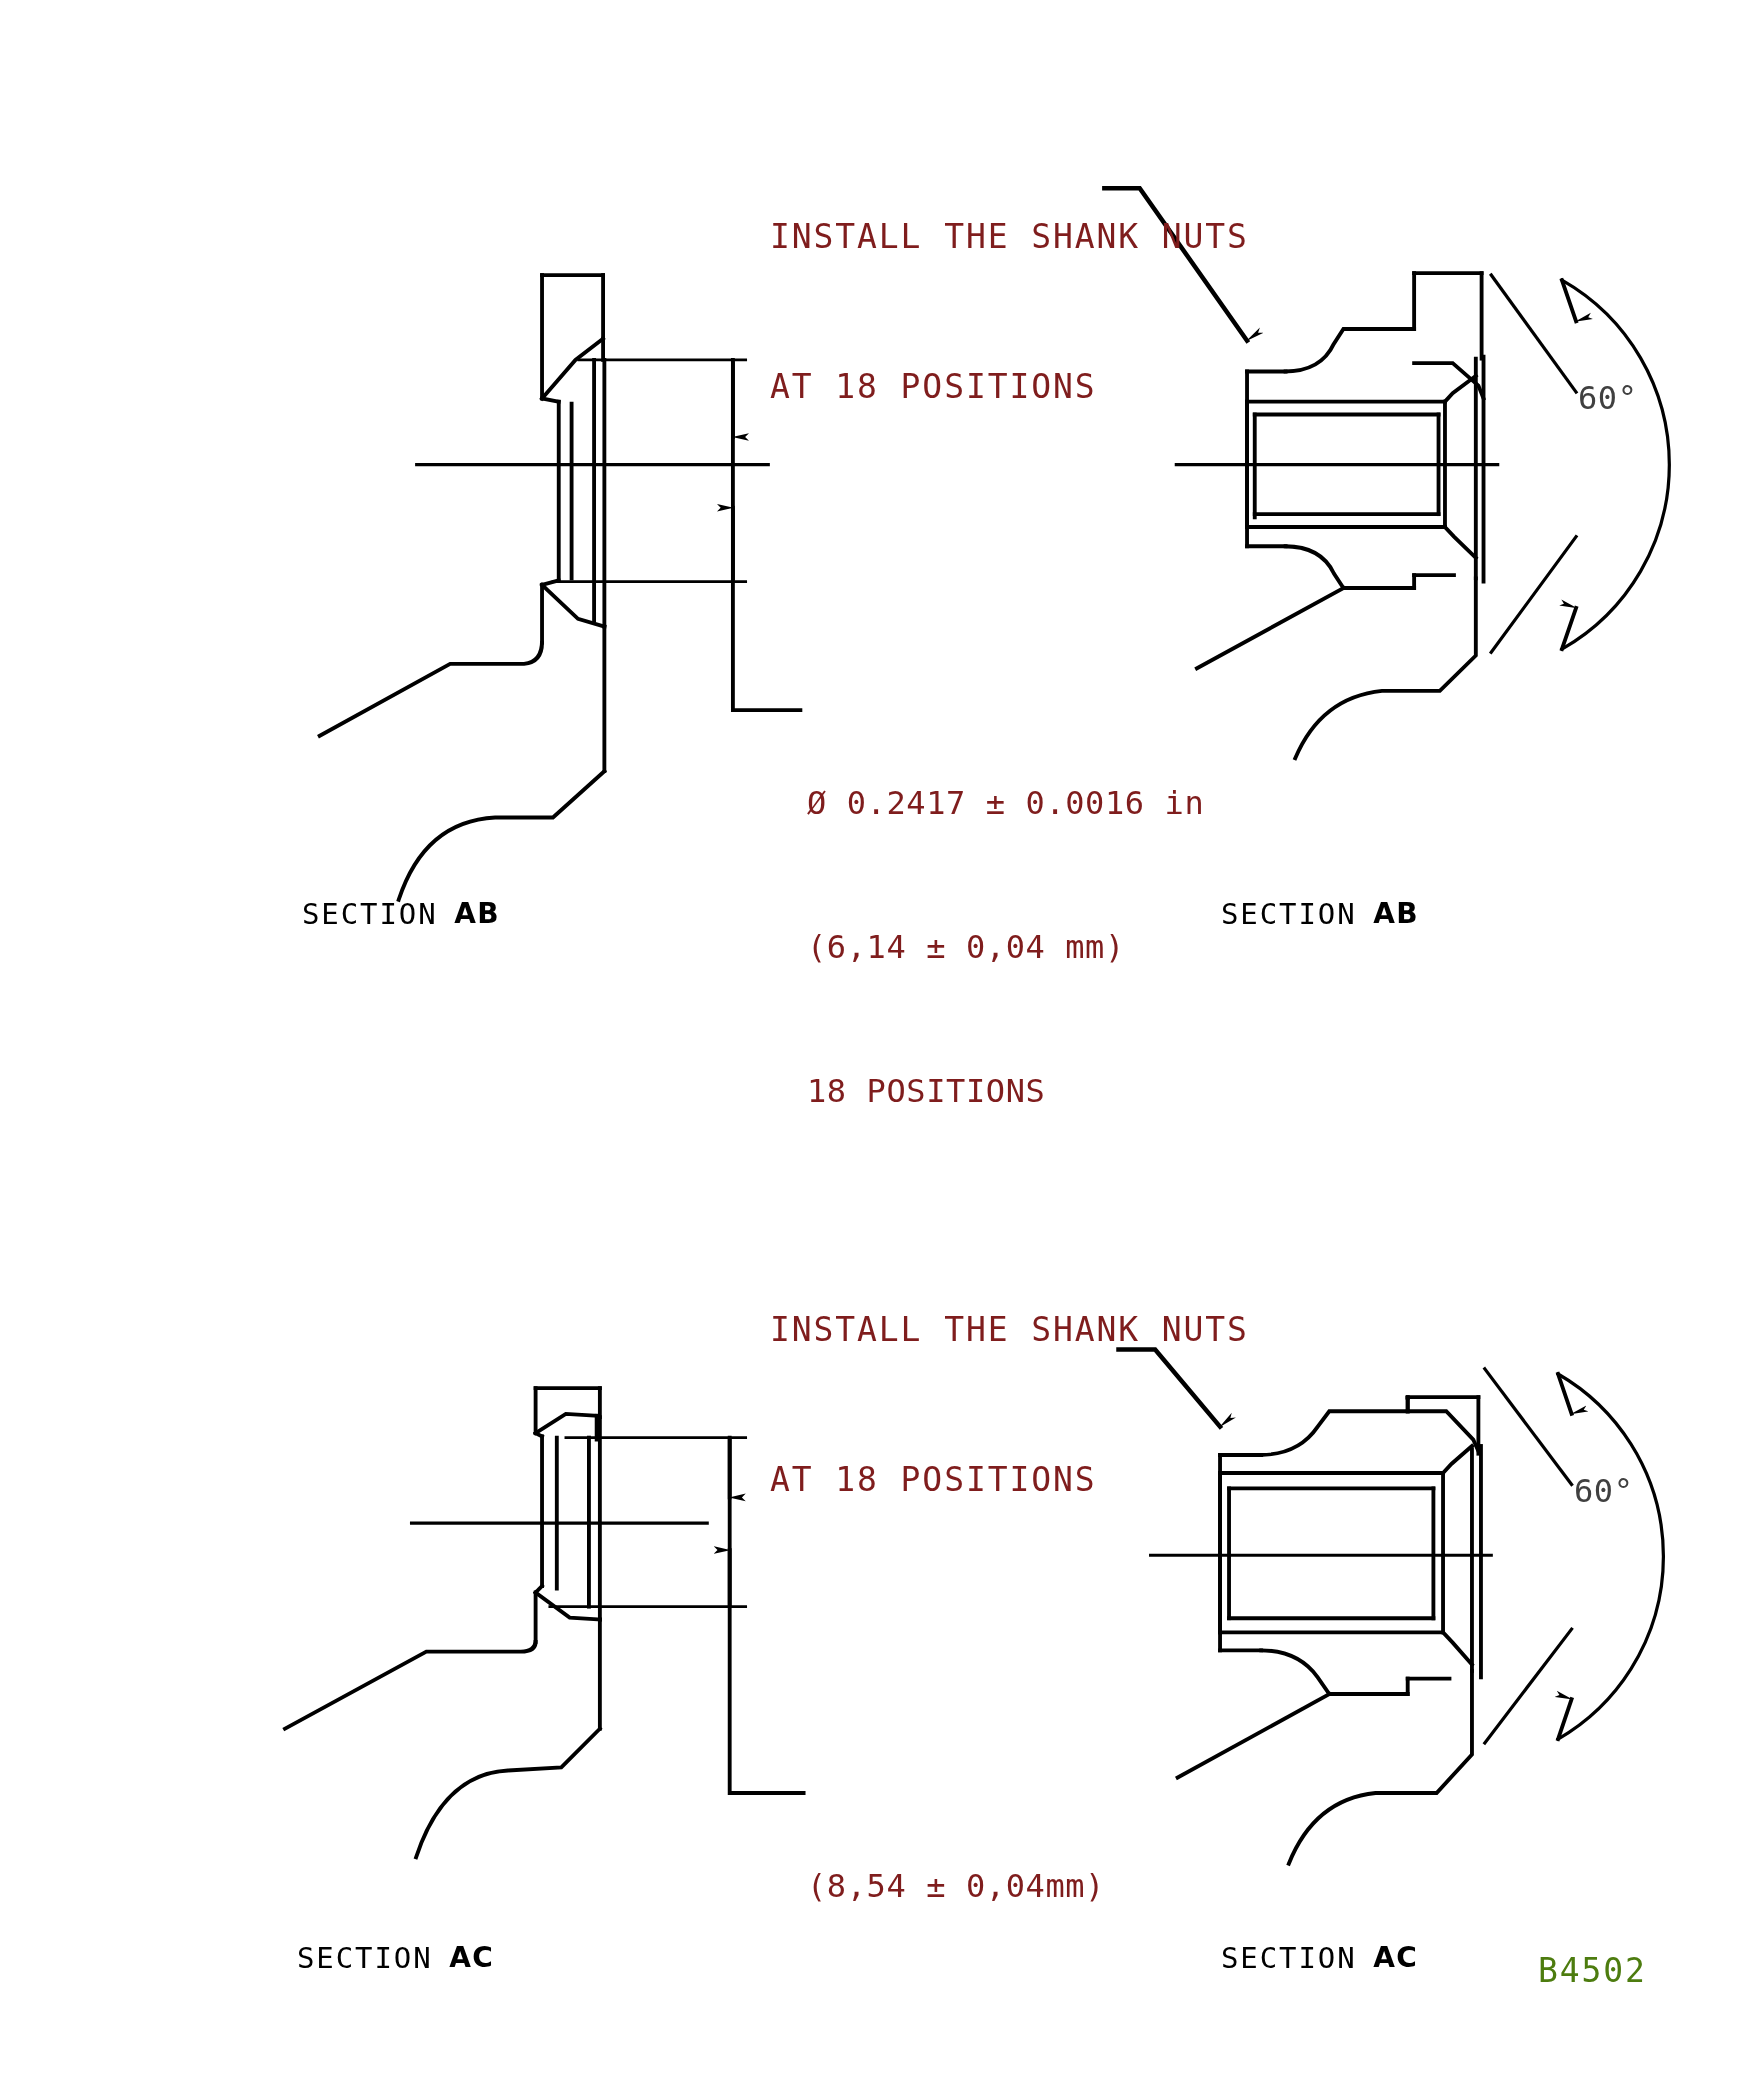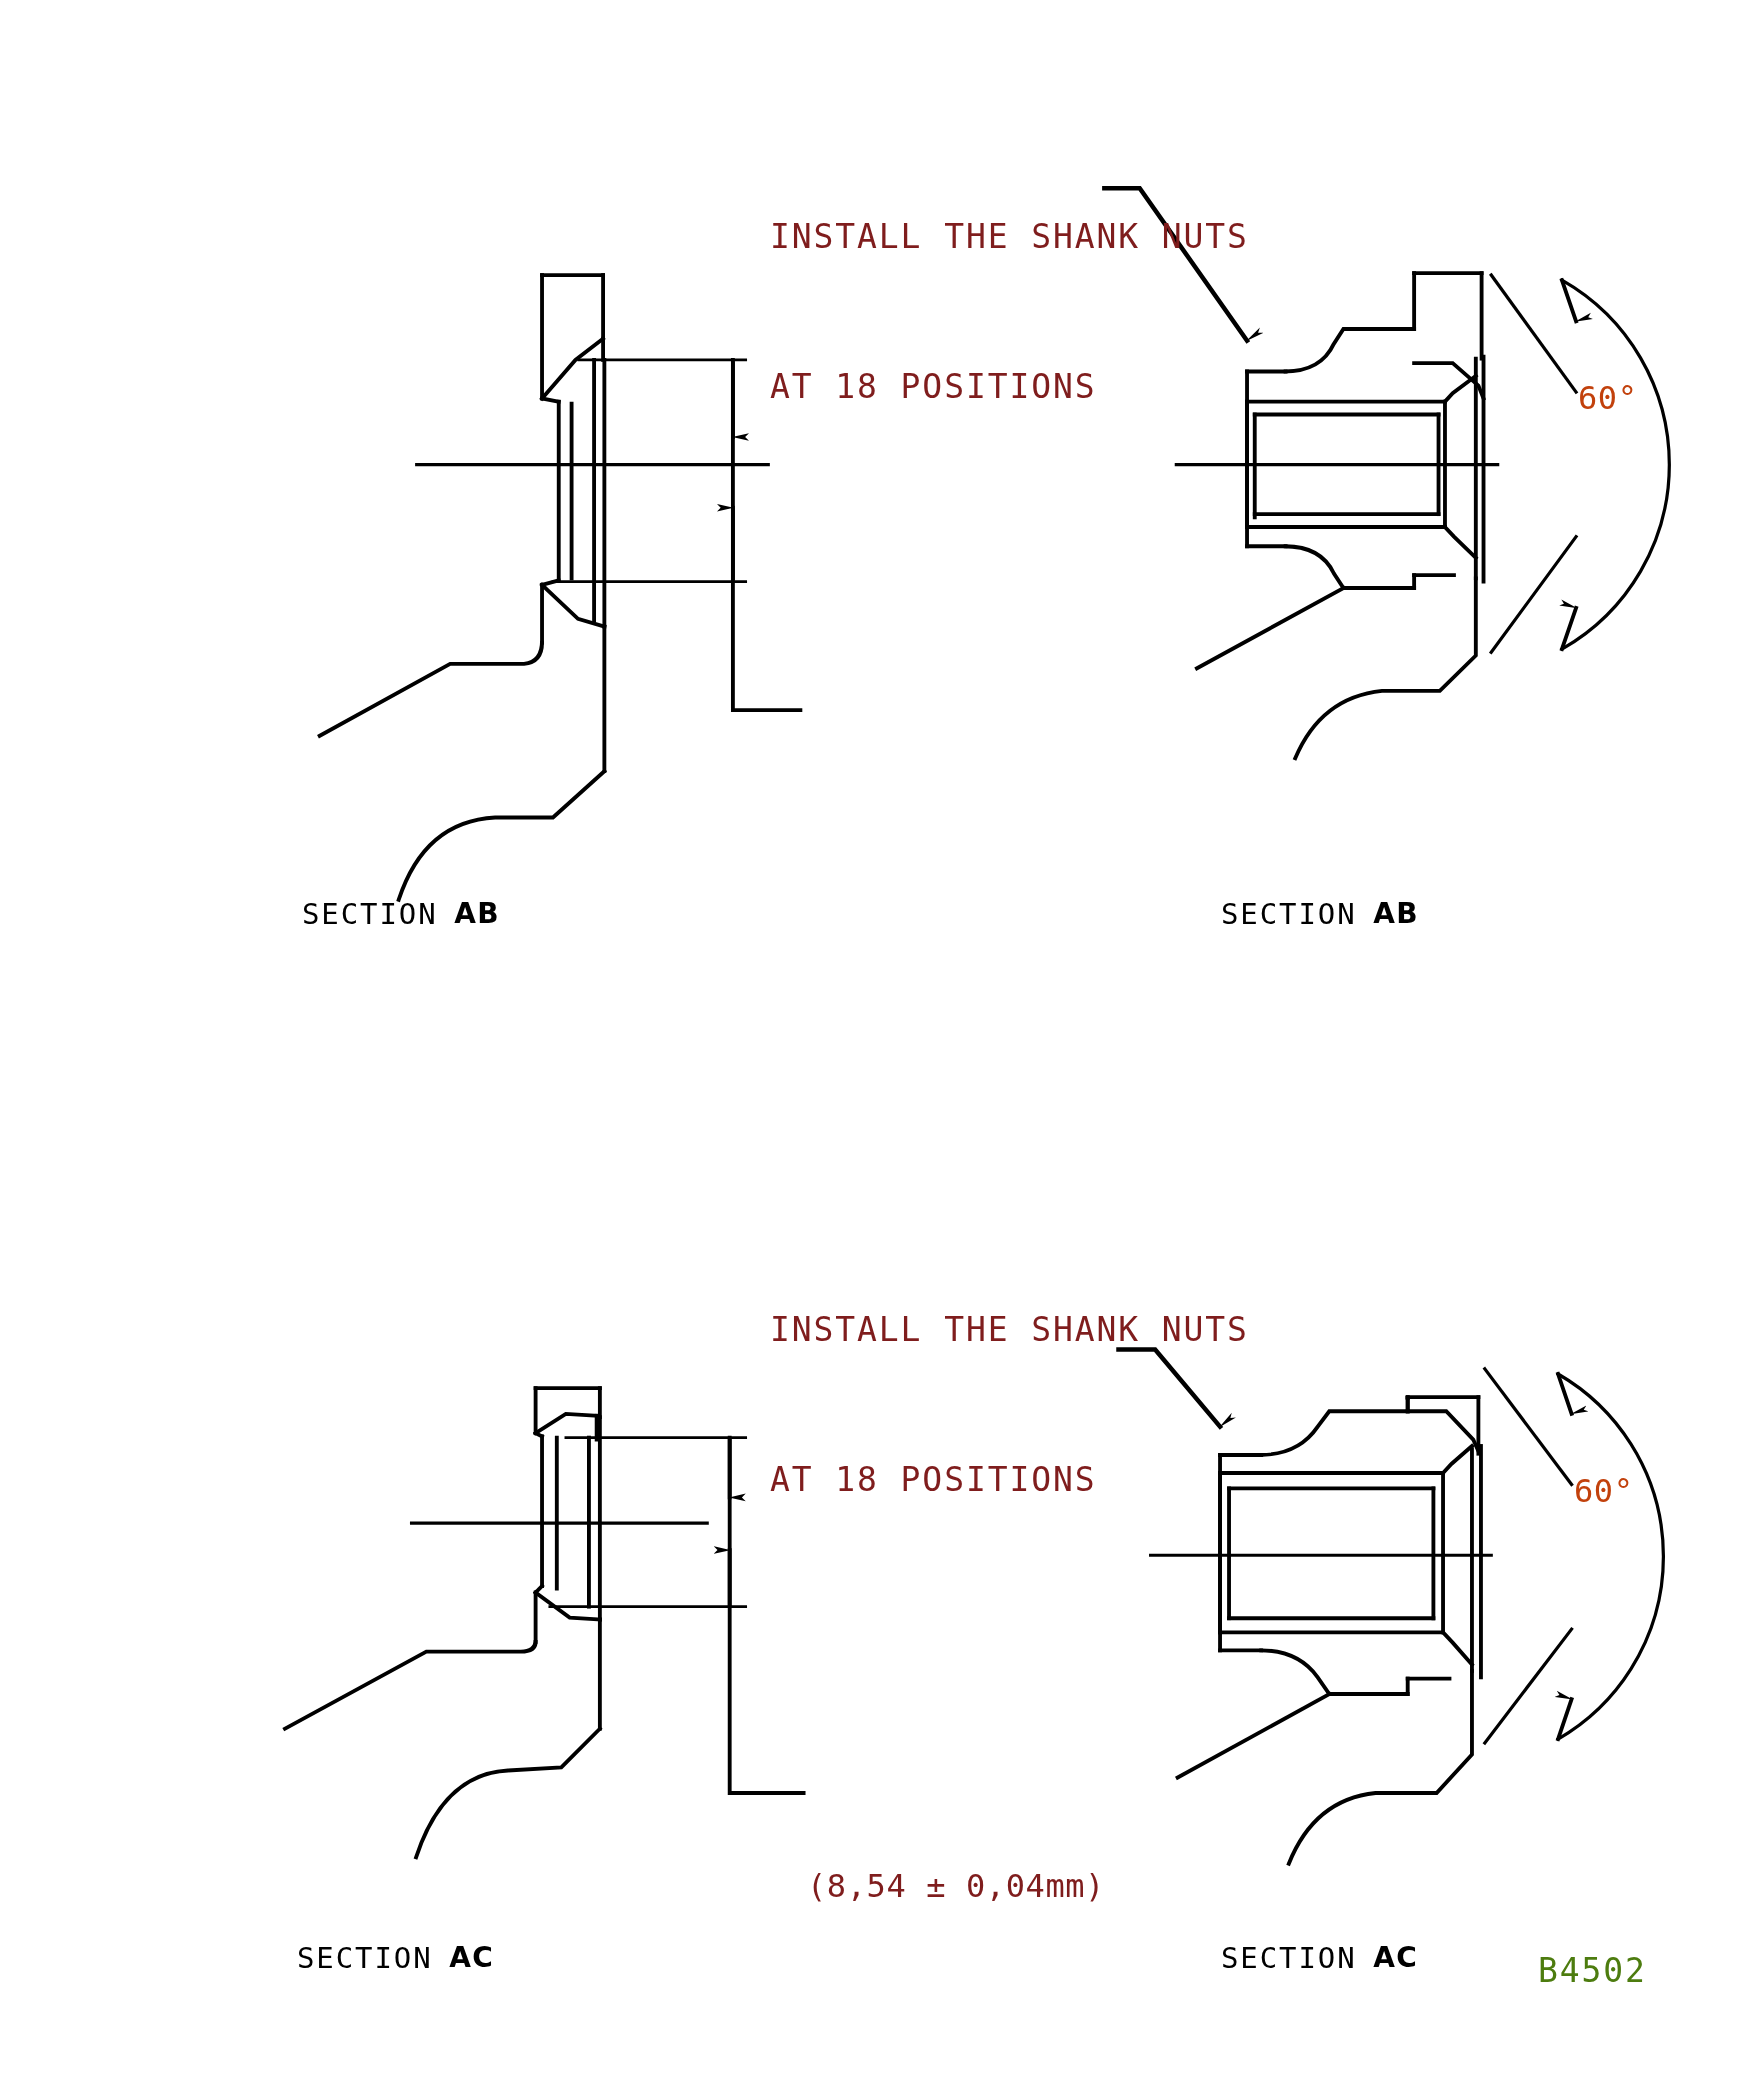--- a/index.html
+++ b/index.html
@@ -64,21 +64,21 @@
   .section-id {
     font-size: 28px;
     letter-spacing: 1.3px;
     font-family: "DejaVu Sans", sans-serif;
     font-weight: 600;
   }
   .angle-label {
     position: absolute;
     font-size: 32px;
     letter-spacing: 0.6px;
-    color: #c2410c;
+    color: #404040;
     font-family: "DejaVu Sans Mono", monospace;
   }
   .sheet-code {
     position: absolute;
     font-size: 33px;
     letter-spacing: 1.9px;
     color: #4d7c0f;
     font-family: "DejaVu Sans Mono", monospace;
   }
 </style>
@@ -270,20 +270,25 @@
       <path d="M 1740,2100 L 1797,2100 L 1898,2220" marker-end="url(#leadArrow)"></path>
     </g>
 
   </svg>
 
   <div class="note-block callout-note" style="left:770px; top:112px;">
     <span class="note-line">INSTALL THE SHANK NUTS</span>
     <span class="note-line">AT 18 POSITIONS</span>
   </div>
 
+  <div class="note-block dim-note" style="left:807px; top:683px;">
+    <span class="note-line">Ø 0.2417 ± 0.0016 in</span>
+    <span class="note-line">(6,14 ± 0,04 mm)</span>
+    <span class="note-line">18 POSITIONS</span>
+  </div>
 
   <div class="angle-label" style="left:1578px; top:379px;">60°</div>
 
   <div class="section-label" style="left:302px; top:897px;">
     <span class="section-word">SECTION</span>
     <span class="section-id">AB</span>
   </div>
 
   <div class="section-label" style="left:1221px; top:897px;">
     <span class="section-word">SECTION</span>

